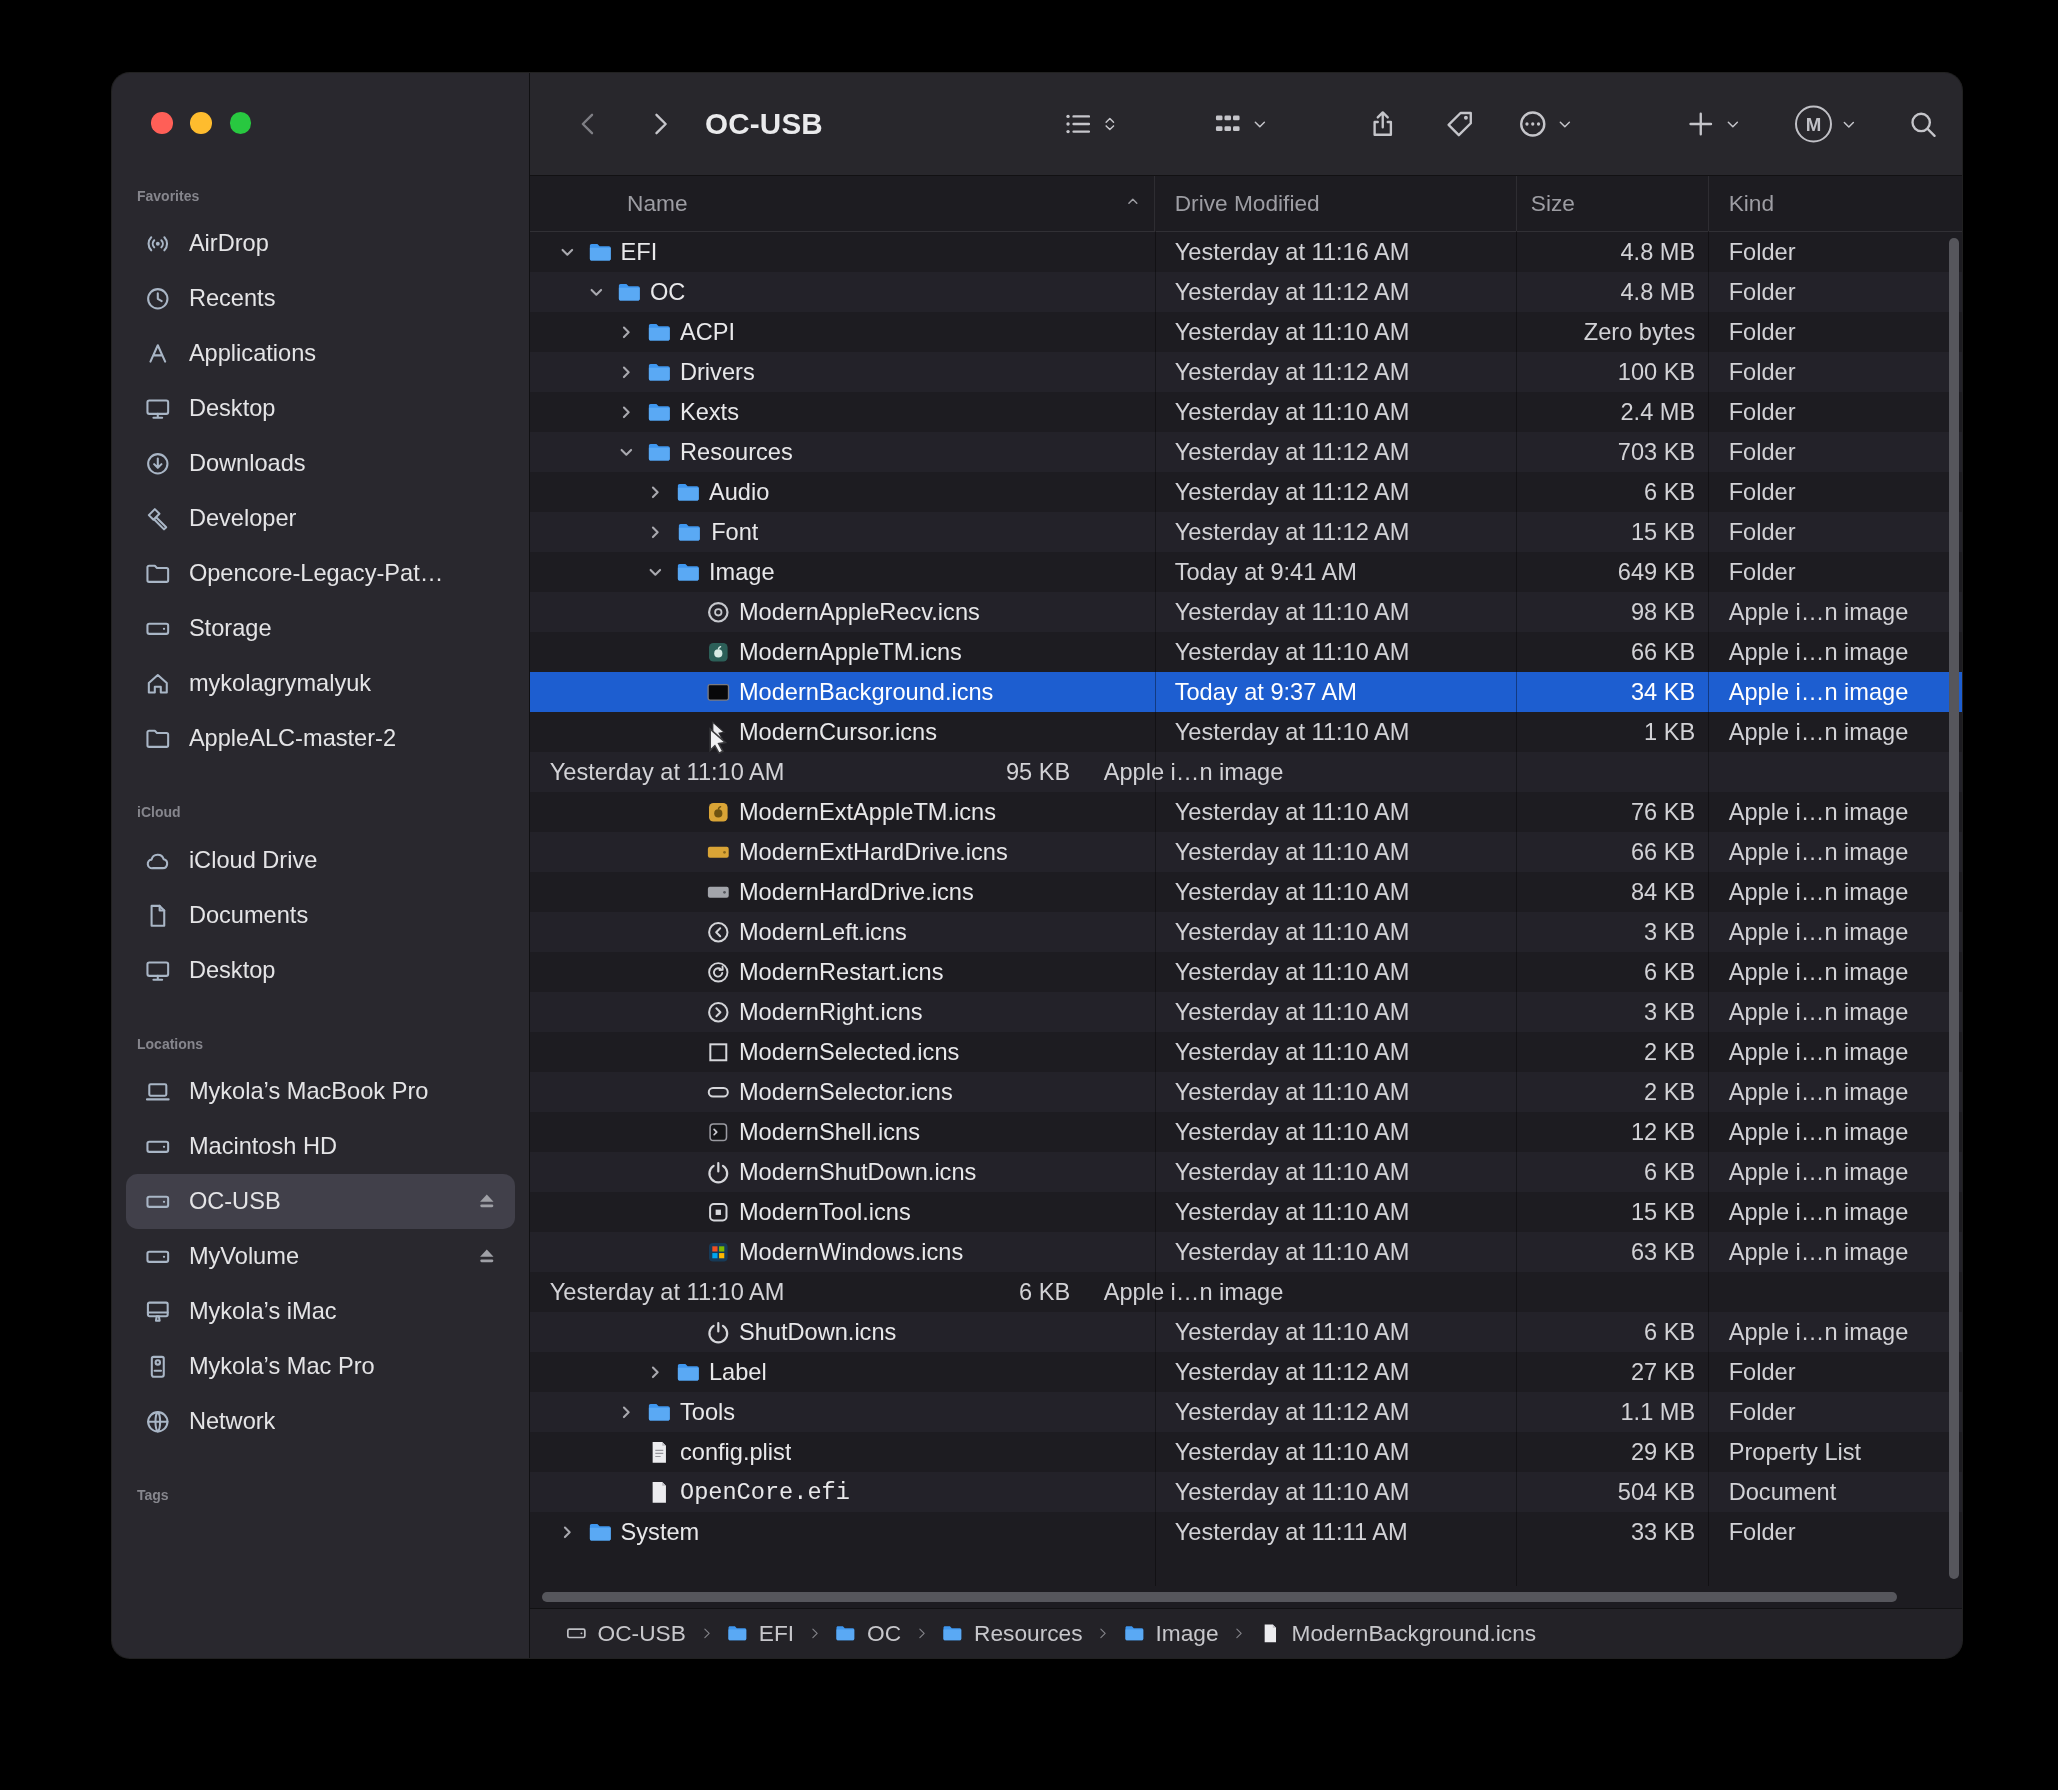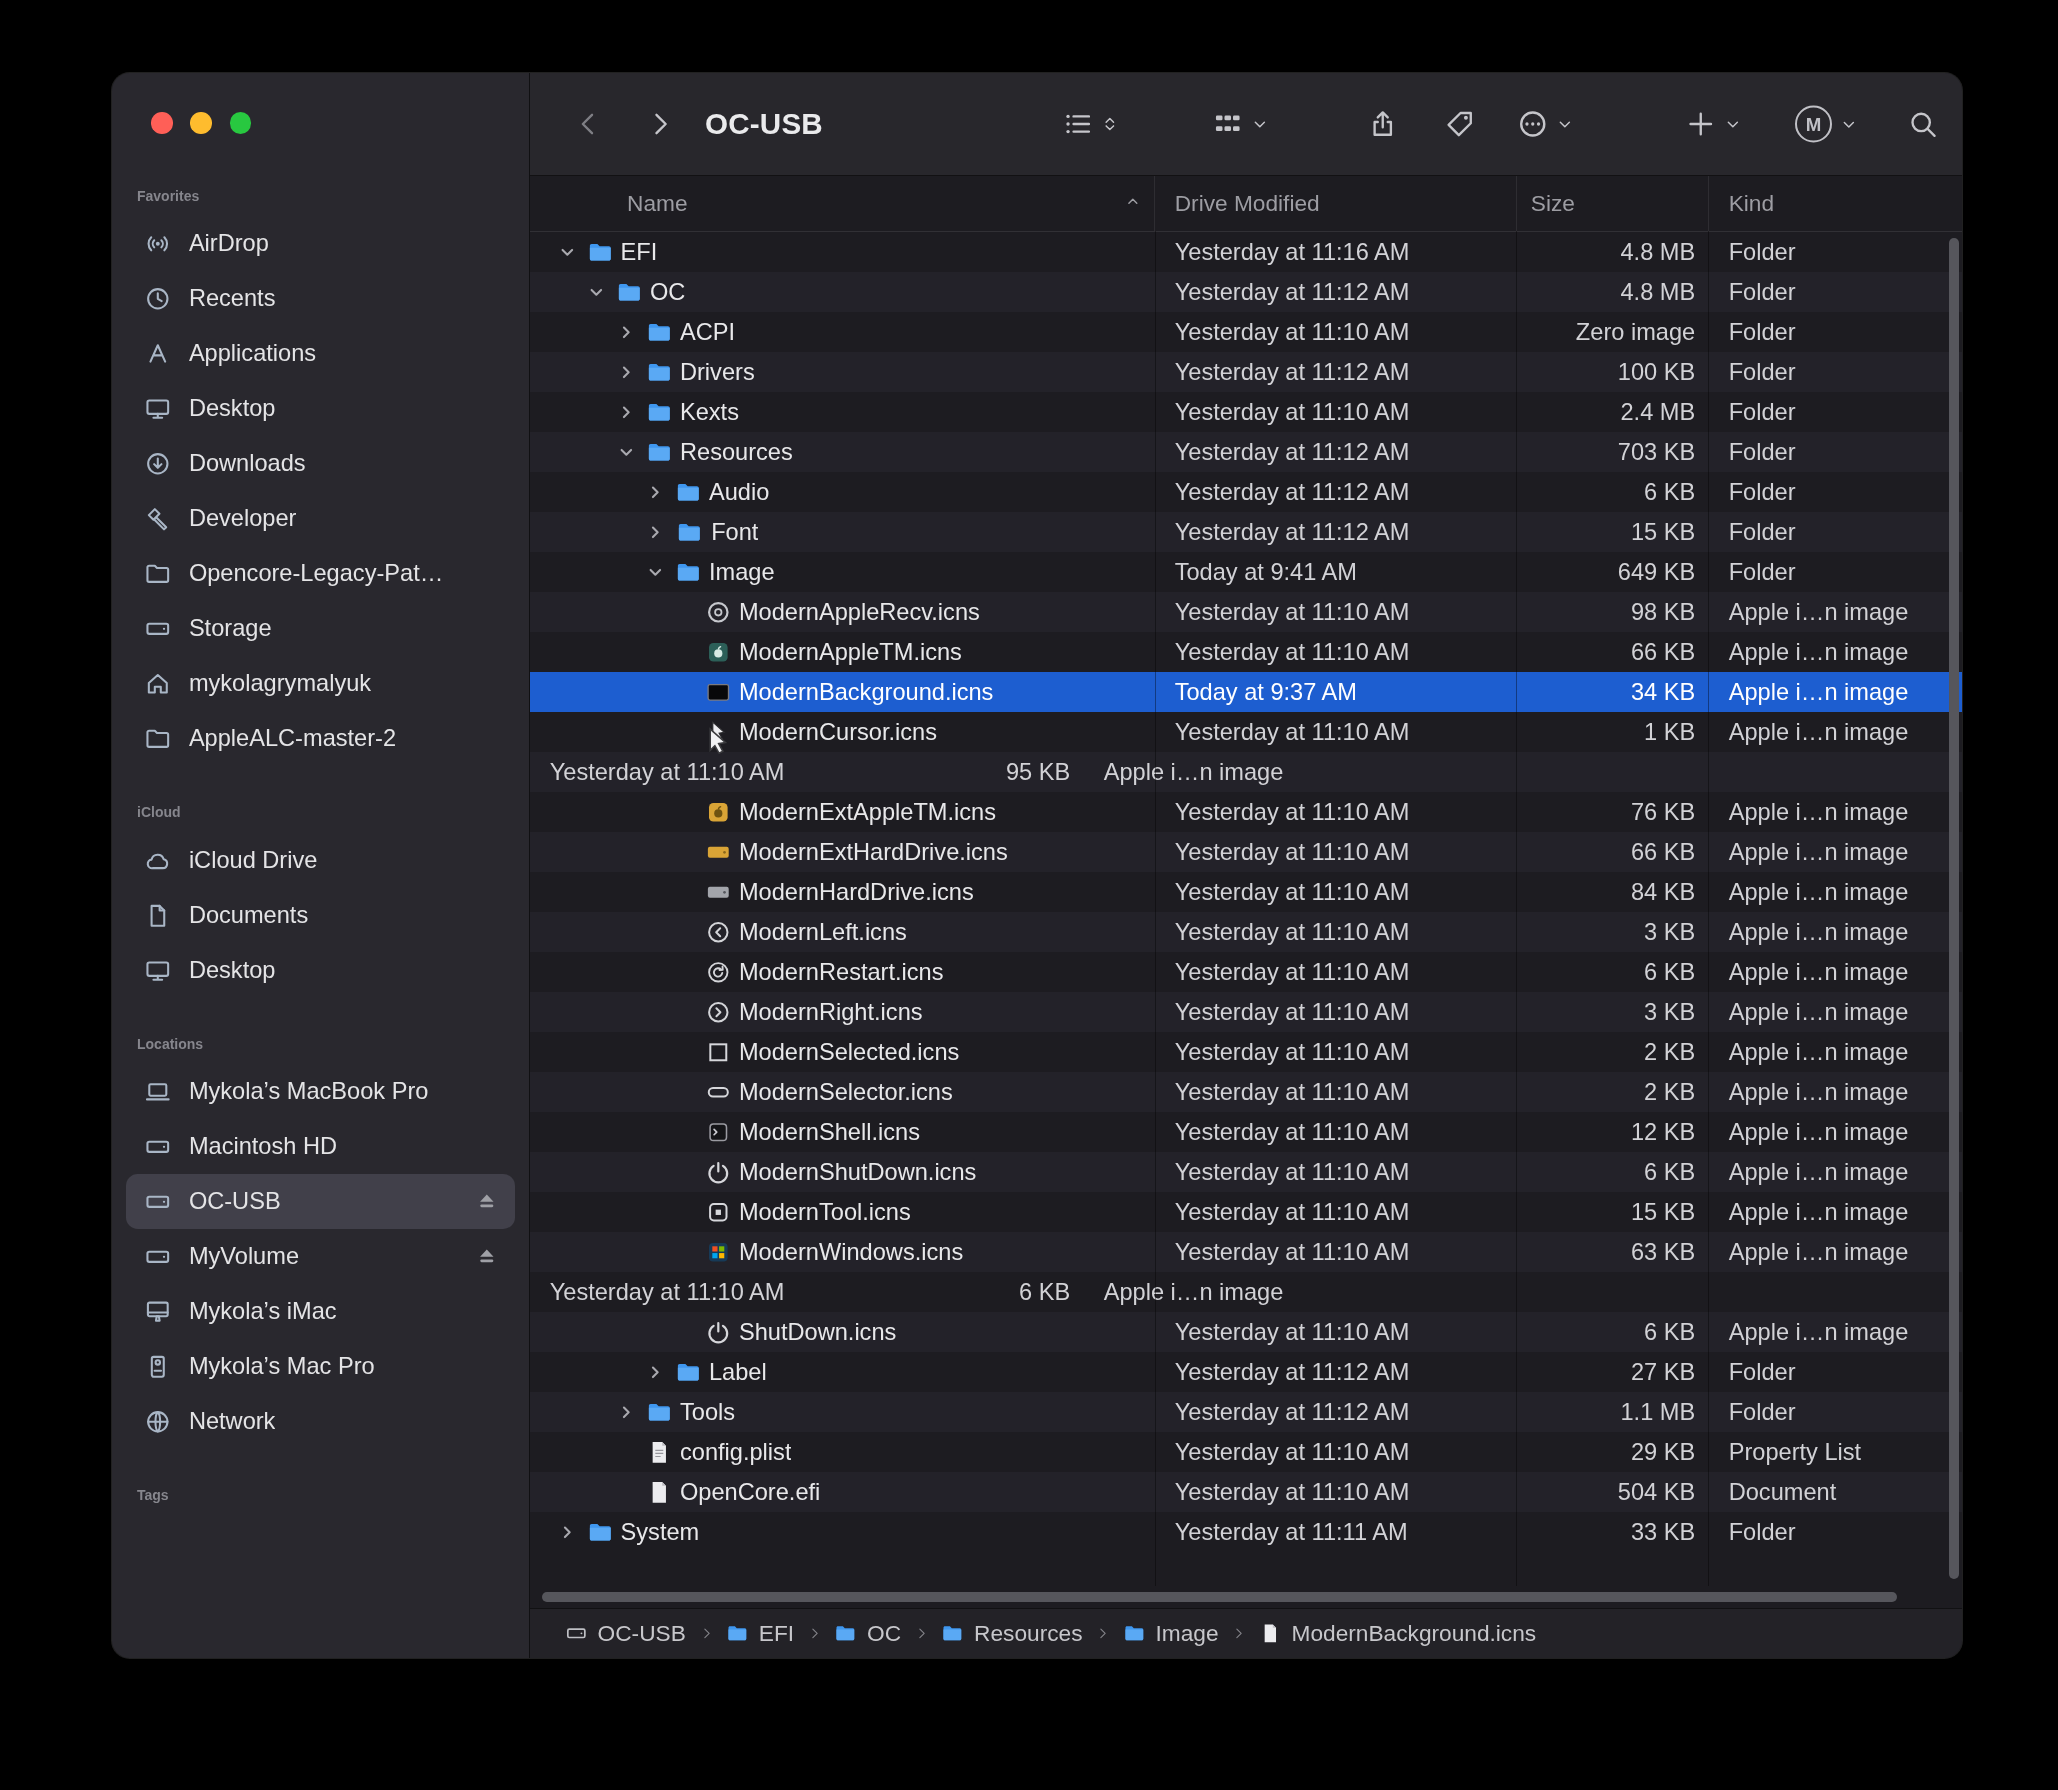--- a/index.html
+++ b/index.html
@@ -536,21 +536,21 @@
               </span>
               <span class="ficon">
                 <svg viewBox="0 0 24 24">
                   <path d="M2.6 6.2c0-.9.7-1.6 1.6-1.6h5.2l2 2h8.4c.9 0 1.6.7 1.6 1.6v9.6c0 .9-.7 1.6-1.6 1.6H4.2c-.9 0-1.6-.7-1.6-1.6z" fill="#3f97ef"></path>
                   <path d="M2.6 8h18.8v9.8c0 .9-.7 1.6-1.6 1.6H4.2c-.9 0-1.6-.7-1.6-1.6z" fill="#5aa9f4"></path>
                 </svg>
               </span>
               <span class="fname">ACPI</span>
             </div>
             <div class="cell date-cell">Yesterday at 11:10 AM</div>
-            <div class="cell size-cell">Zero image</div>
+            <div class="cell size-cell">Zero bytes</div>
             <div class="cell kind-cell">Folder</div>
           </div>
           <div class="row alt">
             <div class="cell name-cell" style="padding-left: 85px; box-sizing: border-box;">
               <span class="disc">
                 <svg viewBox="0 0 24 24">
                   <g fill="none" stroke="#a9a9af" stroke-width="2.4" stroke-linecap="round" stroke-linejoin="round">
                     <path d="m9.2 6.5 5.5 5.5-5.5 5.5"></path>
                   </g>
                 </svg>
@@ -1005,21 +1005,21 @@
                   </g>
                 </svg>
               </span>
               <span class="fname">config.plist</span>
             </div>
             <div class="cell date-cell">Yesterday at 11:10 AM</div>
             <div class="cell size-cell">29 KB</div>
             <div class="cell kind-cell">Property List</div>
           </div>
           <div class="row alt">
-            <div class="cell name-cell" style="padding-left: 85px; box-sizing: border-box;">
+            <div class="cell name-cell" style="padding-left: 85px; box-sizing: border-box; font-family: Liberation Mono, monospace;">
               <span class="disc"></span>
               <span class="ficon">
                 <svg viewBox="0 0 24 24">
                   <path d="M6 2.6h8.6l3.4 3.4v15.4H6z" fill="#ececef"></path>
                   <path d="M14.6 2.6V6H18" fill="#bfbfc4"></path>
                 </svg>
               </span>
               <span class="fname">OpenCore.efi</span>
             </div>
             <div class="cell date-cell">Yesterday at 11:10 AM</div>

